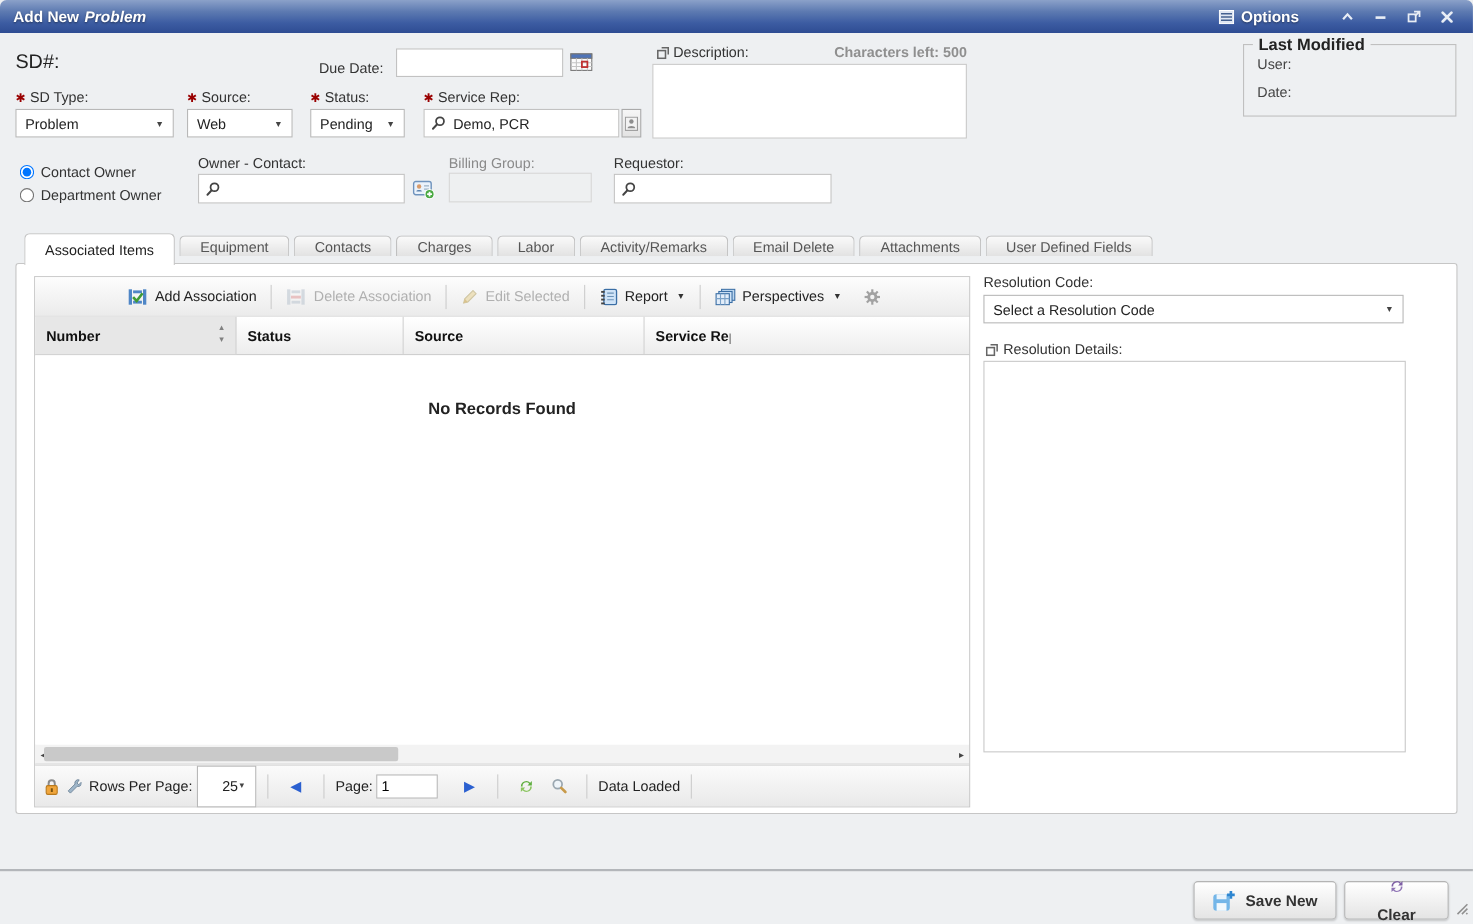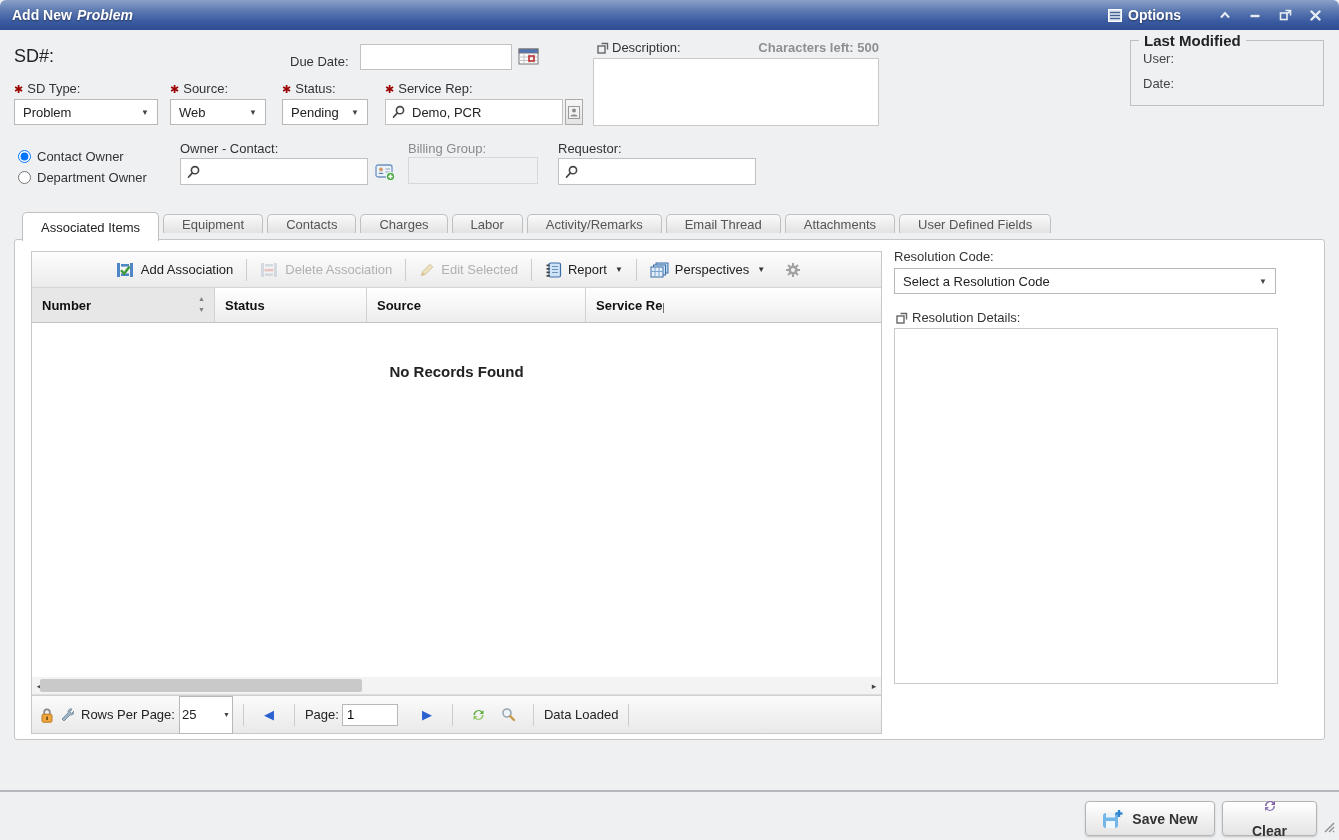--- a/index.html
+++ b/index.html
@@ -83,21 +83,21 @@
     display:flex; align-items:center; position:relative; }
   .hs-arrow { width:14px; text-align:center; font-size:9px; color:#444; cursor:pointer; flex:0 0 auto; }
   .hs-thumb { position:absolute; left:8px; top:2px; width:322px; height:13px;
     background:#c9c9c9; border-radius:2px; cursor:grab; }
   .hs-right { position:absolute; right:0; }
 
   .grid-footer { height:38px; flex:0 0 auto; background:linear-gradient(#fbfbfb,#e9e9e9);
     border-top:1px solid #d0d0d0; display:flex; align-items:center; padding:0 8px; font-size:13px; color:#222; }
   .gf-sep { width:1px; height:22px; background:#ccc; margin:0 10px; }
   .gf-sel { background:#fff; border:1px solid #b8b8b8; height:38px; width:54px;
-    display:flex; align-items:center; justify-content:space-between; padding:0 2px; cursor:pointer; margin-left:4px; }
+    display:flex; align-items:center; justify-content:space-between; padding:0 22px; cursor:pointer; margin-left:4px; }
   .gf-sel .arrow { font-size:7px; color:#444; }
   .page-input { width:56px; height:22px; border:1px solid #b8b8b8; font-size:13px; padding:0 4px;
     font-family:"Liberation Sans",sans-serif; outline:none; margin-left:3px; }
   .pg-arrow { color:#2b60d0; font-size:13px; cursor:pointer; padding:0 10px; }
   .gf-ic { cursor:pointer; display:flex; margin:0 7px; }
 
   
   .res-lbl { position:absolute; font-size:13px; color:#333; display:flex; align-items:center; gap:4px; }
 
   
@@ -292,21 +292,21 @@
   </div>
 
   <div class="panel">
     <div class="tabs">
       <div class="tab active">Associated Items</div>
       <div class="tab">Equipment</div>
       <div class="tab">Contacts</div>
       <div class="tab">Charges</div>
       <div class="tab">Labor</div>
       <div class="tab">Activity/Remarks</div>
-      <div class="tab">Email Thread</div>
+      <div class="tab">Email Delete</div>
       <div class="tab">Attachments</div>
       <div class="tab">User Defined Fields</div>
     </div>
 
     <div class="panel-body">
 
       <div class="grid">
 
         <div class="grid-toolbar">
           <div class="gt-btn">

